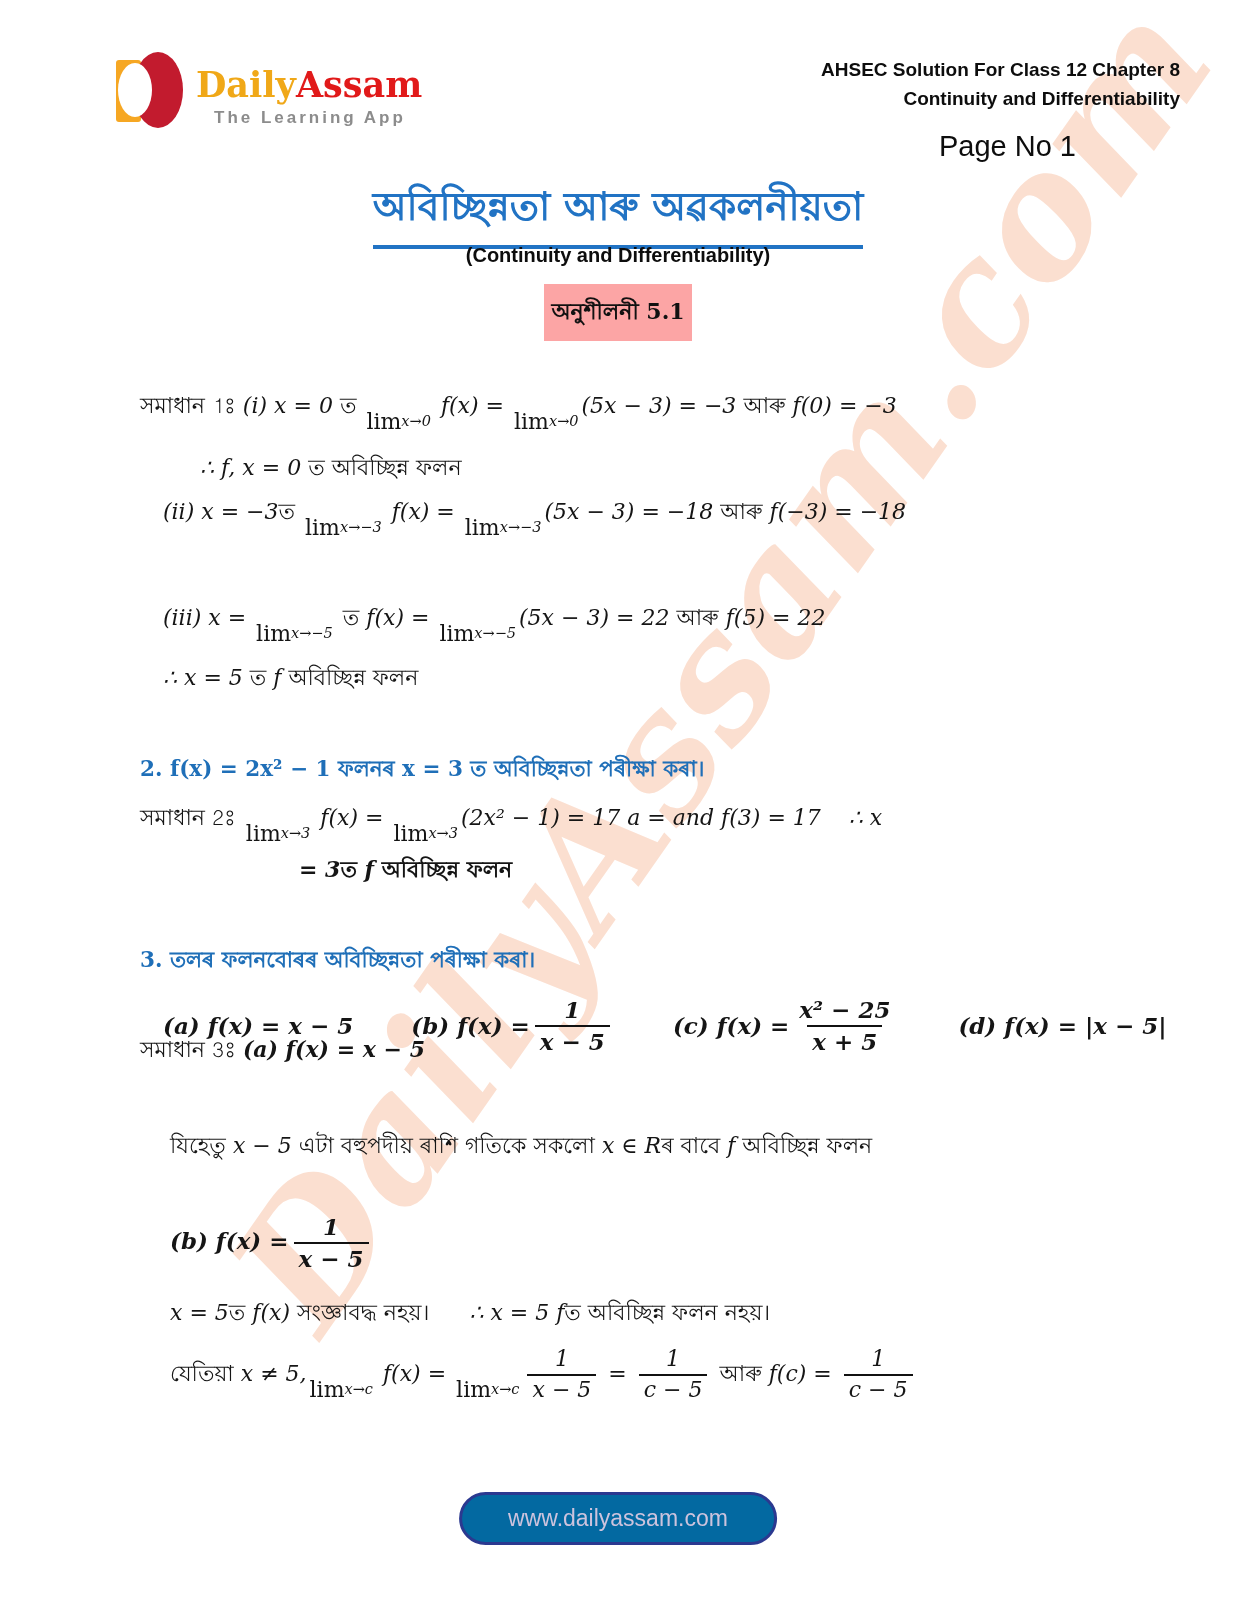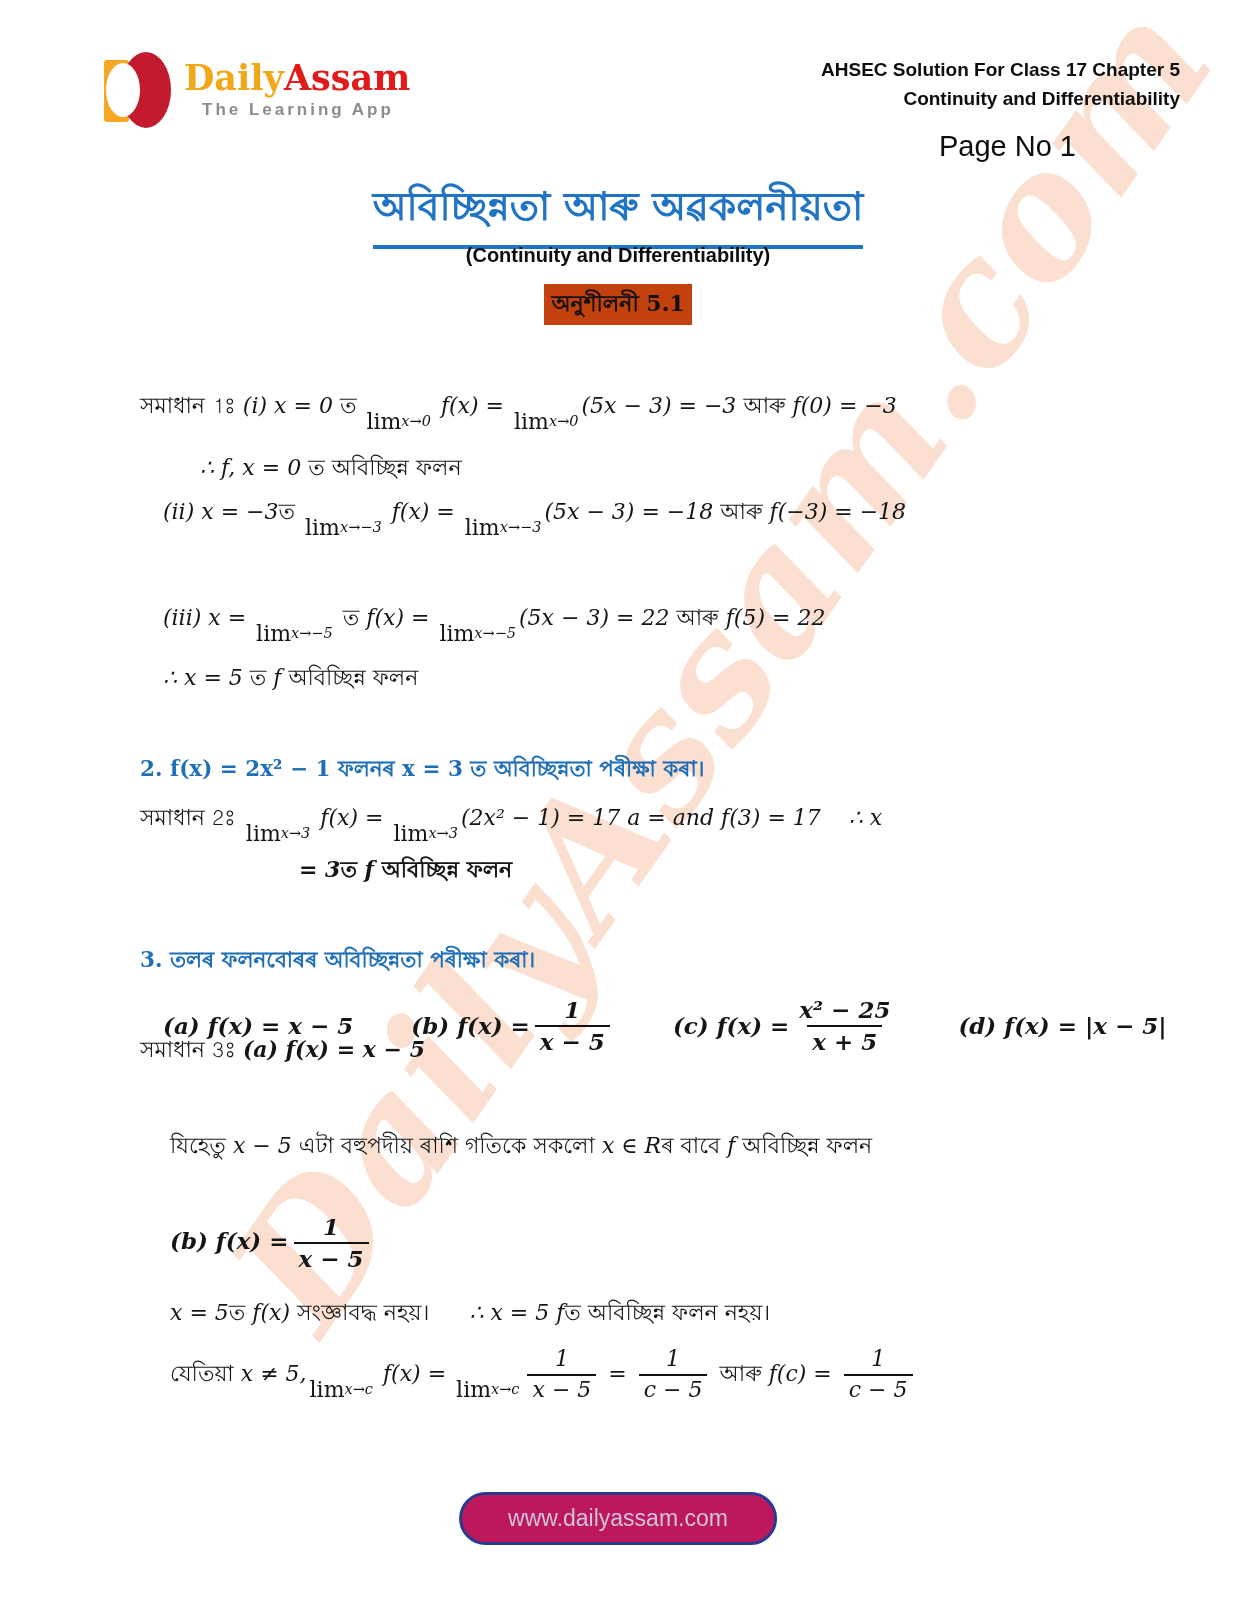--- a/index.html
+++ b/index.html
@@ -7,21 +7,21 @@
         font-family:"Liberation Sans",sans-serif;}
 
   
   .watermark{position:absolute;left:30px;top:740px;width:1140px;text-align:center;
              transform:rotate(-55deg);transform-origin:center;
              font-family:"DejaVu Serif","Liberation Serif",serif;
              font-size:168px;font-weight:700;font-style:italic;
              color:#fbdfd0;white-space:nowrap;z-index:0;letter-spacing:2px;}
 
   
-  .logo{position:absolute;left:104px;top:52px;display:flex;align-items:center;z-index:2;}
+  .logo{position:absolute;left:116px;top:52px;display:flex;align-items:flex-end;z-index:2;}
   .logo-icon{position:relative;width:72px;height:76px;}
   .logo-bar{position:absolute;left:0;top:8px;width:25px;height:62px;background:#f6a723;border-radius:3px;}
   .logo-cres{position:absolute;left:17px;top:0;width:50px;height:76px;background:#c21b2e;
              border-radius:25px / 38px;}
   .logo-cres::after{content:"";position:absolute;left:-15px;top:11px;width:34px;height:54px;
              background:#ffffff;border-radius:50%;}
   .logo-text{margin-left:8px;}
   .logo-name{font-family:"DejaVu Serif","Liberation Serif",serif;font-weight:700;font-size:35px;line-height:1.05;}
   .logo-daily{color:#f0a818;}
   .logo-assam{color:#e11a1a;}
@@ -34,22 +34,22 @@
            font-size:29px;color:#0d0d0d;}
 
   
   .doc-title{position:absolute;top:176px;left:0;width:100%;text-align:center;z-index:2;}
   .doc-title span{display:inline-block;color:#2173c4;font-weight:700;font-size:39px;
                   font-family:"DejaVu Serif","Liberation Serif",serif;
                   border-bottom:4px solid #2173c4;padding-bottom:4px;}
   .doc-subtitle{position:absolute;top:244px;left:0;width:100%;text-align:center;z-index:2;
                 font-weight:700;font-size:20px;color:#0d0d0d;}
   .exercise-wrap{position:absolute;top:284px;left:0;width:100%;text-align:center;z-index:2;}
-  .exercise{display:inline-block;background:#c2410c;color:#111;font-weight:700;font-size:22px;
-            padding:2px 7px;font-family:"DejaVu Serif","Liberation Serif",serif;}
+  .exercise{display:inline-block;background:#fca5a5;color:#111;font-weight:700;font-size:22px;
+            padding:10px 7px;font-family:"DejaVu Serif","Liberation Serif",serif;}
 
   
   .line{position:absolute;white-space:nowrap;z-index:2;color:#151515;
         font-family:"DejaVu Serif","Liberation Serif",serif;font-size:22px;}
   .q{color:#1f6fb8;font-weight:700;font-size:21.5px;}
   .m{font-style:italic;}
   .as{font-style:normal;}
   .gap28{margin-left:28px;}
   .gap40{margin-left:40px;margin-top:40px;}
 
@@ -62,21 +62,21 @@
         vertical-align:middle;margin:0 5px;line-height:1.3;}
   .frac .num{padding:0 5px;}
   .frac .den{border-top:2px solid #111;padding:0 5px;}
 
   .fnrow{display:flex;align-items:center;font-weight:700;font-size:23px;}
   .fnrow .item{display:inline-flex;align-items:center;}
   .fnrow .frac .den{border-top:2.5px solid #111;}
 
   
   .site-pill{position:absolute;top:1492px;left:50%;transform:translateX(-50%);z-index:2;
-             background:#be185d;border:3px solid #2b3990;border-radius:28px;
+             background:#0369a1;border:3px solid #2b3990;border-radius:28px;
              padding:10px 46px;font-size:23px;color:#cdc3dd;
              font-family:"Liberation Sans",sans-serif;}
 </style>
 </head>
 <body>
 
 <div class="page">
 
   <div class="watermark">DailyAssam.com</div>
 
@@ -87,21 +87,21 @@
     </div>
     <div class="logo-text">
       <div class="logo-name">
         <span class="logo-daily">Daily</span><span class="logo-assam">Assam</span>
       </div>
       <div class="logo-tagline">The Learning App</div>
     </div>
   </div>
 
   <div class="course-head">
-    <div>AHSEC Solution For Class 17 Chapter 5</div>
+    <div>AHSEC Solution For Class 12 Chapter 8</div>
     <div>Continuity and Differentiability</div>
   </div>
   <div class="page-no">Page No 1</div>
 
   <div class="doc-title">
     <span>অবিচ্ছিন্নতা আৰু অৱকলনীয়তা</span>
   </div>
   <div class="doc-subtitle">(Continuity and Differentiability)</div>
   <div class="exercise-wrap">
     <span class="exercise">অনুশীলনী 5.1</span>

